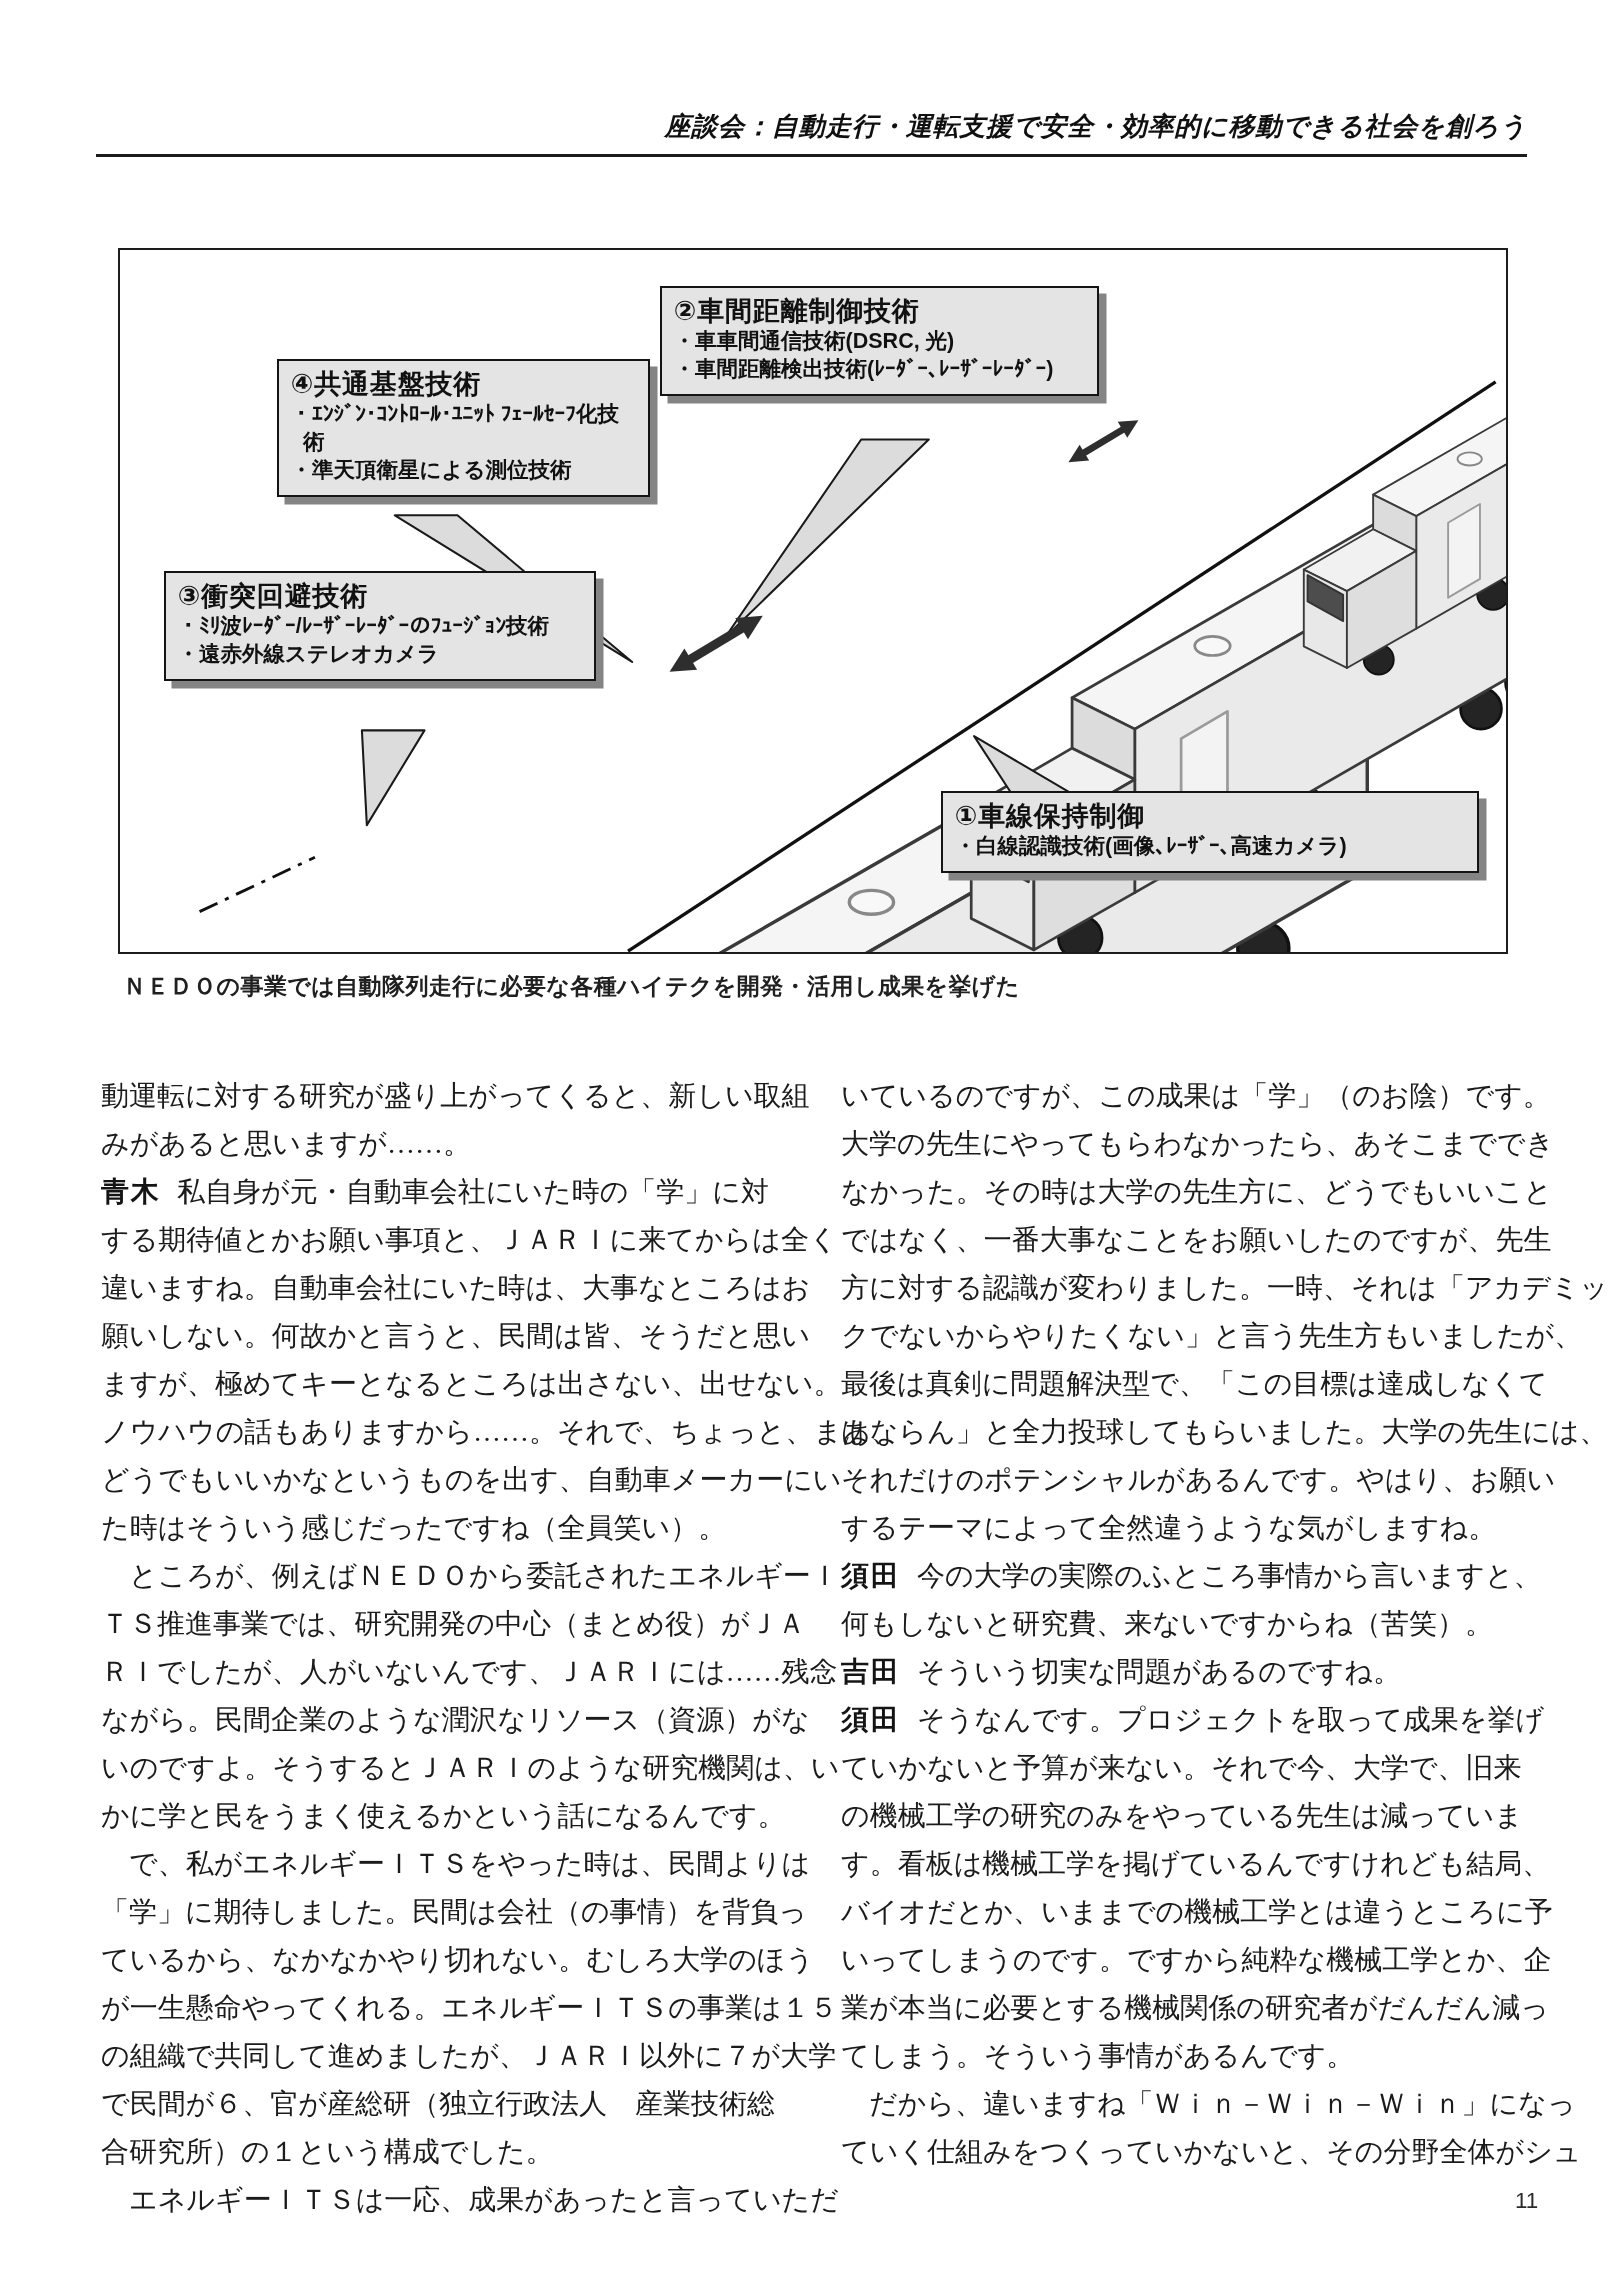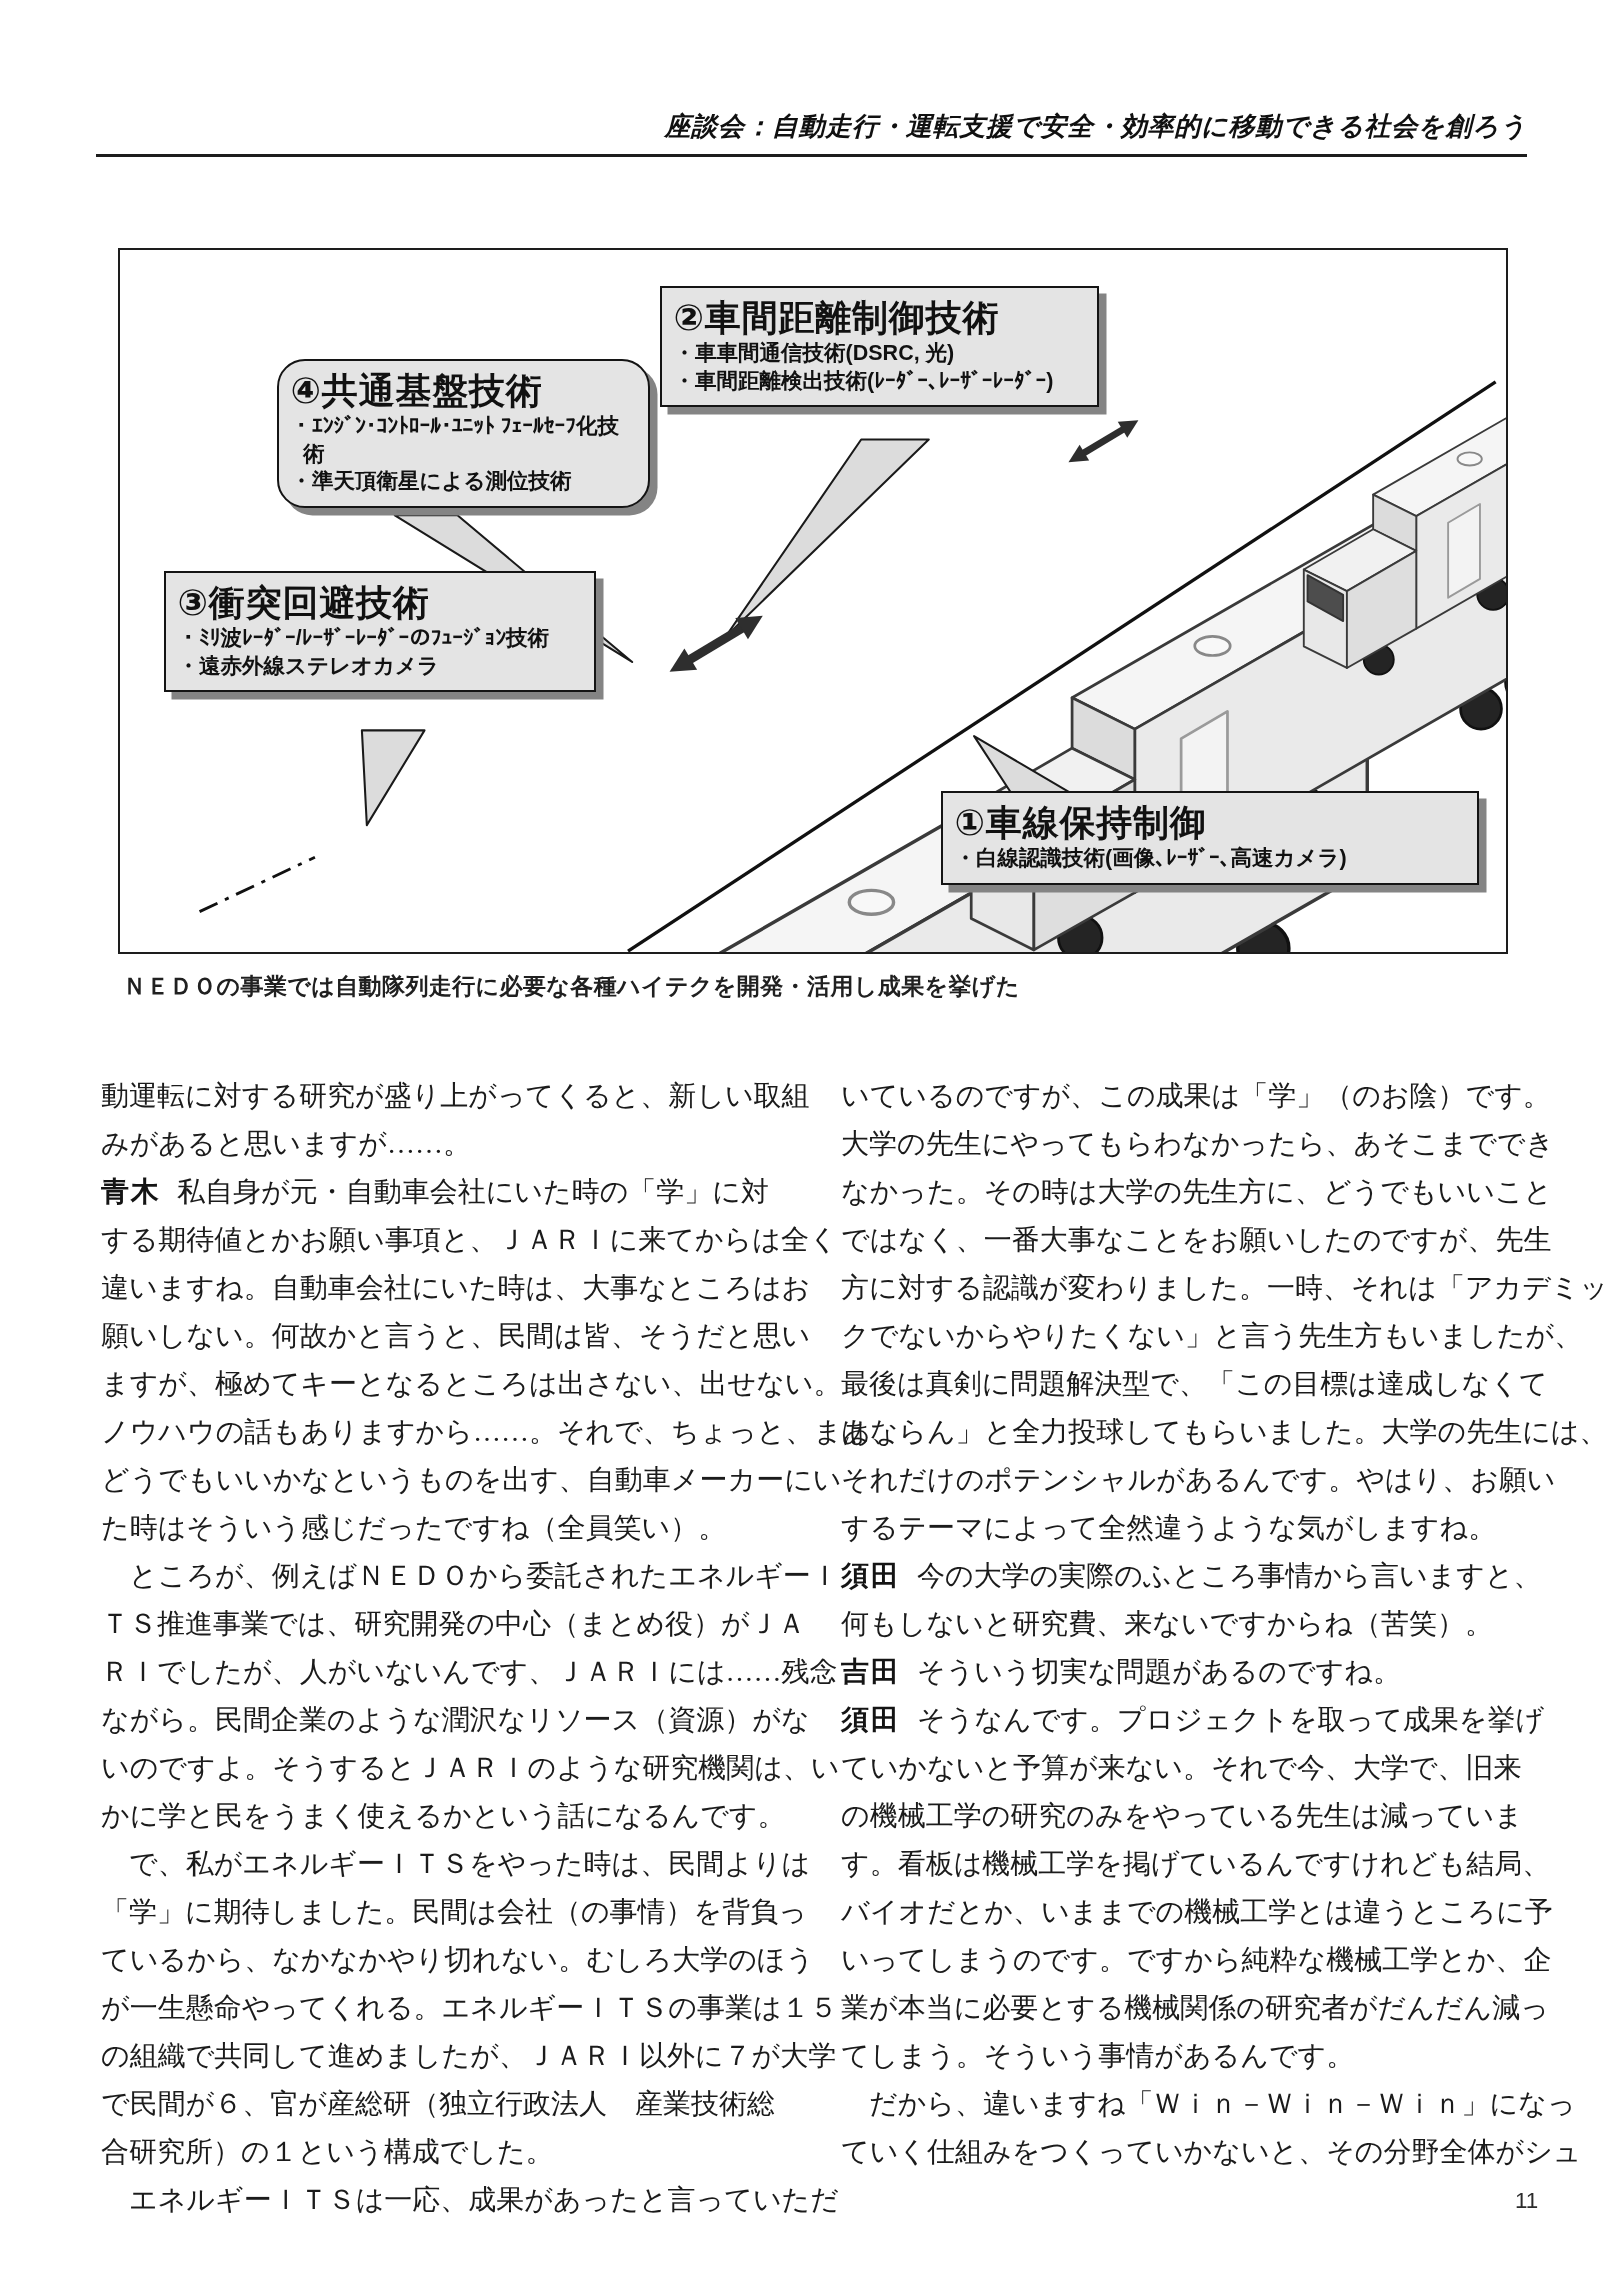--- a/index.html
+++ b/index.html
@@ -11,26 +11,26 @@
        font-style:italic;font-weight:600;font-size:26px;letter-spacing:0.8px;color:#101010;white-space:nowrap;text-align:center;}
   .header-rule{position:absolute;top:154px;left:96px;width:1431px;height:2.5px;background:#1c1c1c;}
 
   
   .figure{position:absolute;left:118px;top:248px;width:1390px;height:706px;background:#ffffff;
        border:2.5px solid #1d1d1d;box-sizing:border-box;}
   .figure svg{position:absolute;left:0;top:0;width:100%;height:100%;z-index:1;}
   .callout{position:absolute;z-index:2;background:#e4e4e4;border:2.5px solid #141414;
        box-shadow:7.5px 7.5px 0 #848484;padding:6.6px 11.6px 10px 11.6px;box-sizing:border-box;
        font-family:"Liberation Sans","DejaVu Sans",sans-serif;color:#111;}
-  .co-title{font-size:36px;font-weight:700;letter-spacing:0.8px;line-height:1.25;}
+  .co-title{font-size:27px;font-weight:700;letter-spacing:0.8px;line-height:1.25;}
   .co-line{font-size:21.5px;font-weight:700;line-height:1.3;padding-left:12.4px;text-indent:-12.4px;letter-spacing:0;}
   .c1{left:821px;top:541px;width:538px;}
   .c2{left:540px;top:36px;width:439px;}
   .c3{left:44px;top:321px;width:432px;}
-  .c4{left:157px;top:109px;width:373px;border-radius:28px;}
+  .c4{left:157px;top:109px;width:373px;}
 
   .fig-caption{position:absolute;left:123px;top:971px;font-family:"Liberation Sans","DejaVu Sans",sans-serif;
        font-size:23px;font-weight:600;color:#202020;letter-spacing:0.4px;white-space:nowrap;}
 
   
   .column{position:absolute;top:1072px;width:700px;font-size:28px;line-height:48px;color:#1b1b1b;}
   #col-left{left:101px;}
   #col-right{left:841px;}
   .line{height:48px;white-space:nowrap;}
   .speaker{font-family:"Liberation Sans","DejaVu Sans",sans-serif;font-weight:700;

